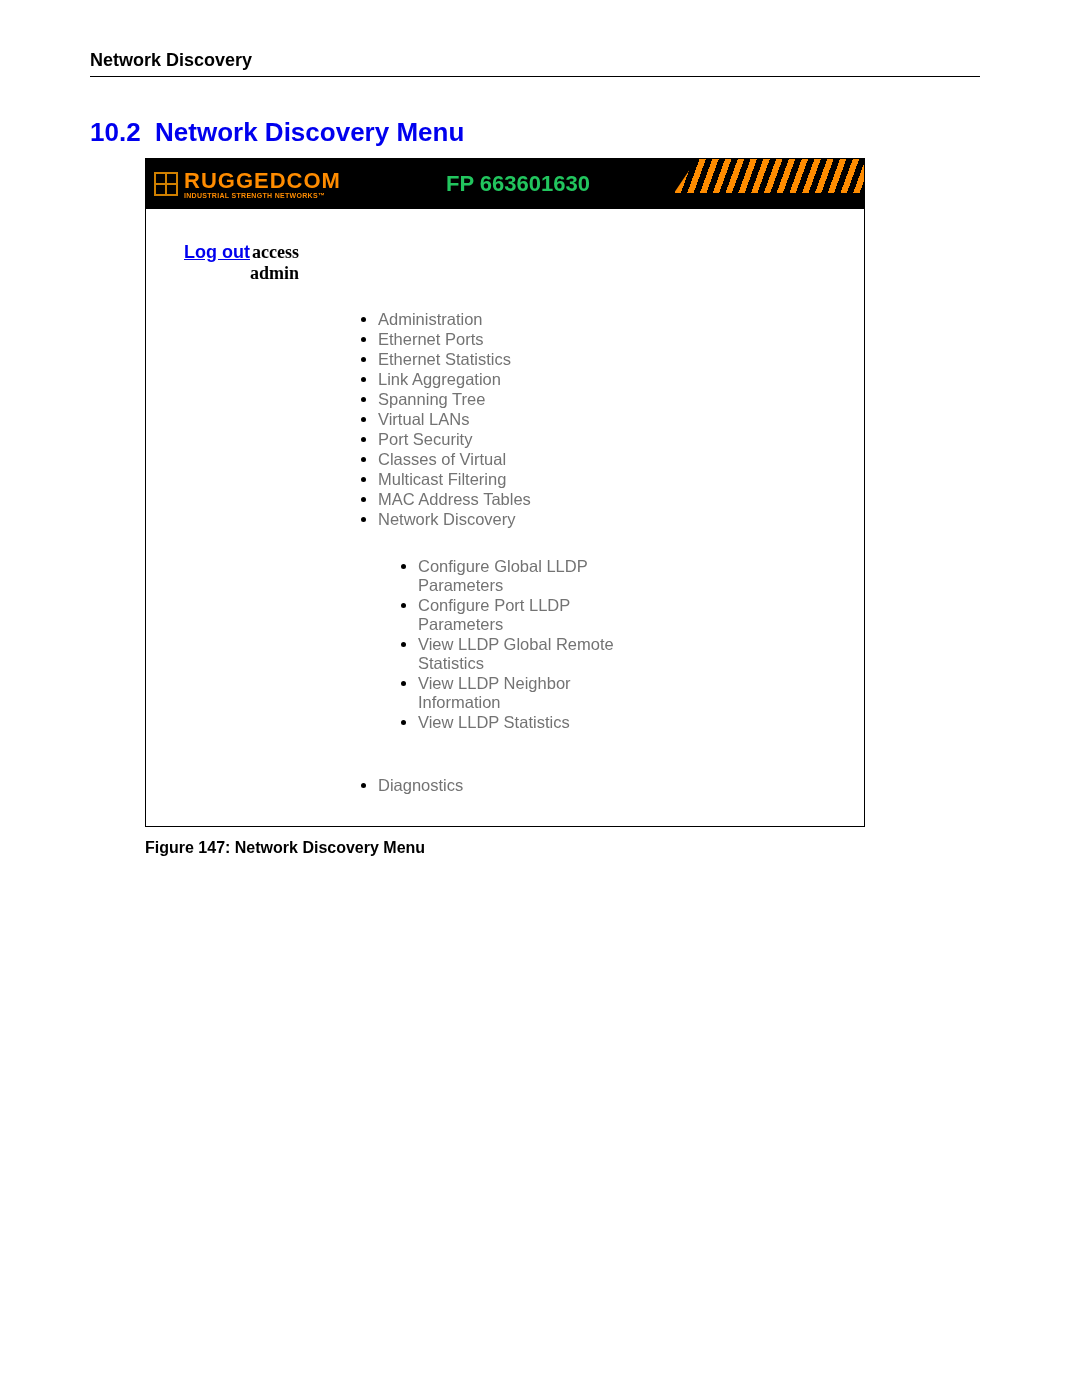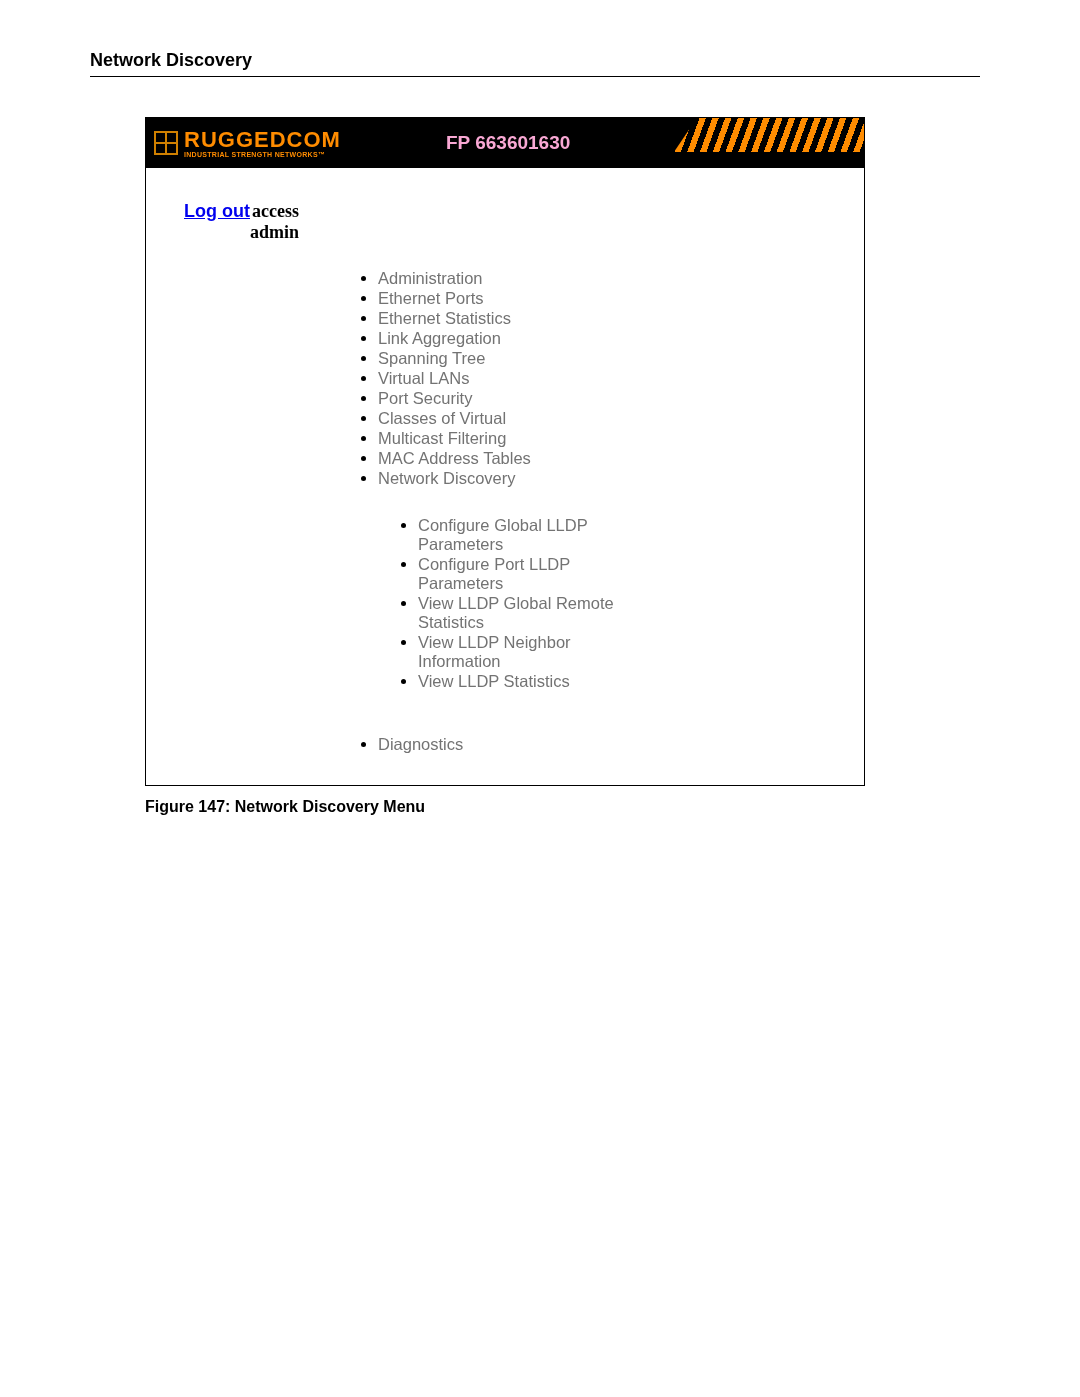--- a/index.html
+++ b/index.html
@@ -80,23 +80,23 @@
     letter-spacing: 1px;
     font-weight: bold;
   }
   .logo-sub {
     color: #ff8c00;
     font-size: 7px;
     letter-spacing: 0.3px;
     font-weight: bold;
   }
   .banner-title {
-    color: #f9a8d4;
-    font-weight: bold;
-    font-size: 19px;
+    color: #22c55e;
+    font-weight: bold;
+    font-size: 22px;
     position:absolute;
     left: 300px;
   }
   .hatch {
     position: absolute;
     right: 0;
     top: 0;
     height: 34px;
     width: 190px;
     background: repeating-linear-gradient(110deg, #ff8c00 0 6px, #000 6px 12px);
@@ -154,20 +154,23 @@
     justify-content: space-between;
     font-size: 16px;
   }
 </style>
 </head>
 <body>
 
 <div class="page">
   <div class="chapter-head">Network Discovery</div>
 
+  <h2 class="section-title">
+    <span>10.2</span>&nbsp;&nbsp;<span>Network Discovery Menu</span>
+  </h2>
 
 
   <div class="figure-wrap">
     <div class="banner">
       <div class="logo-block">
         <div class="logo-icon"></div>
         <div class="logo-text">
           <span class="logo-main">RUGGEDCOM</span>
           <span class="logo-sub">INDUSTRIAL STRENGTH NETWORKS™</span>
         </div>

